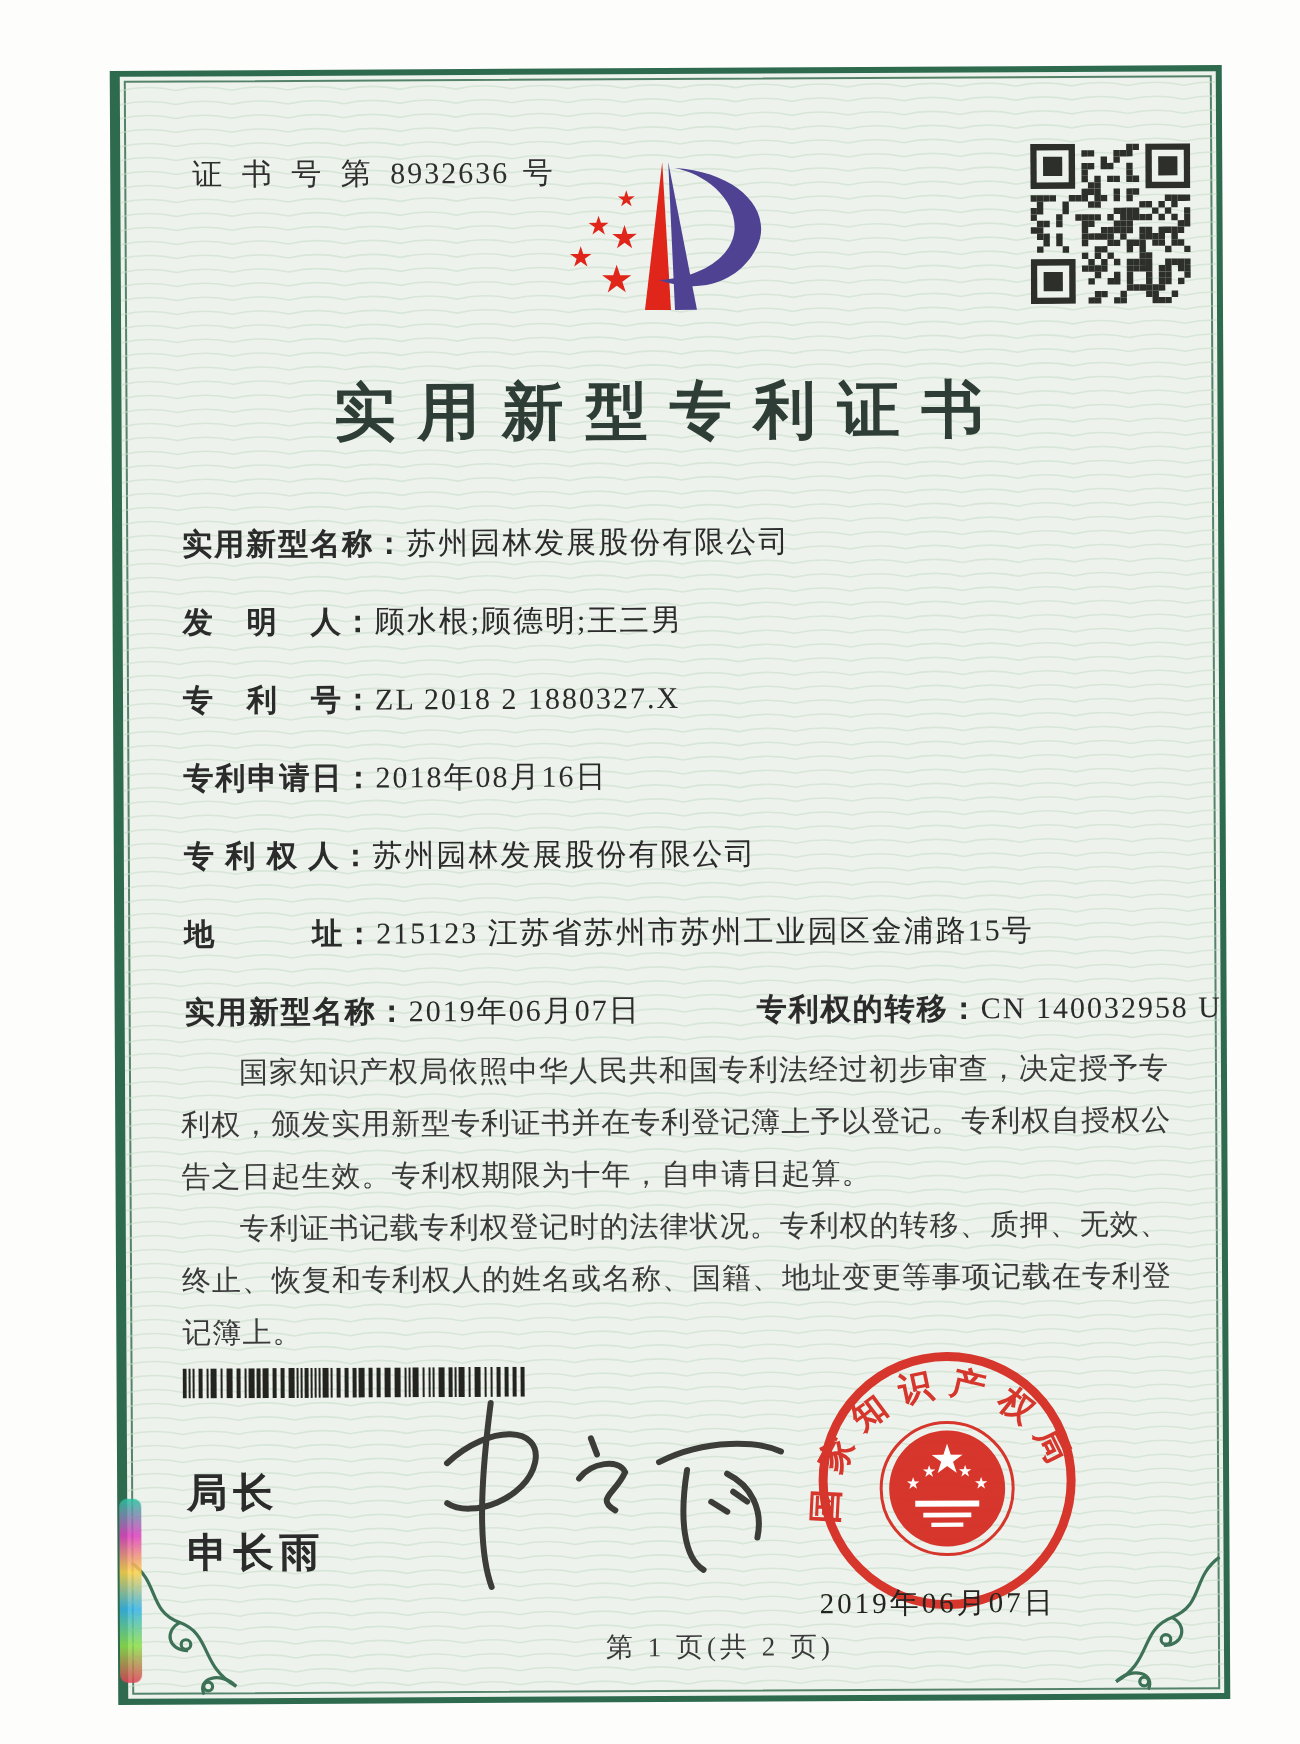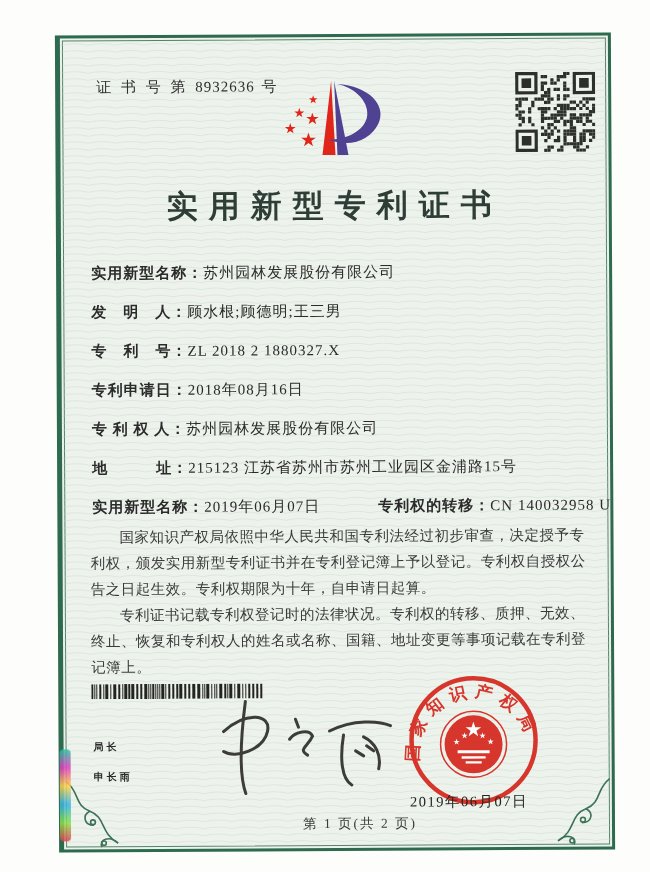--- a/index.html
+++ b/index.html
@@ -21,21 +21,21 @@
     flex-direction:column;gap:17px;font-size:15px;color:#2b2b2b;}
   .row{line-height:22px;white-space:nowrap;}
   .row .lbl{font-weight:600;letter-spacing:1px;text-align:center;}
   .row .val{letter-spacing:1px;}
   .row.double{display:flex;}
   .row.double .pair2{margin-left:58px;}
   .paras{position:absolute;left:28px;right:24px;top:486px;font-size:14.5px;
     line-height:26px;color:#3a3a3a;letter-spacing:0.5px;}
   .paras p{margin:0;text-indent:2em;}
   .barcode{position:absolute;left:28px;top:646px;width:172px;height:15px;}
-  .director{position:absolute;left:30px;top:694px;font-size:10px;color:#2b2b2b;
+  .director{position:absolute;left:30px;top:694px;font-size:20px;color:#2b2b2b;
     line-height:30px;letter-spacing:3px;font-weight:600;}
   .signature{position:absolute;left:130px;top:652px;width:210px;height:115px;}
   .seal{position:absolute;left:340px;top:634px;width:140px;height:140px;opacity:.93;}
   .seal-date{position:absolute;left:346px;top:756px;font-size:14.5px;color:#23231f;letter-spacing:1.5px;}
   .page-info{position:absolute;left:0;top:778px;width:100%;text-align:center;
     padding-left:44px;box-sizing:border-box;font-size:13.5px;color:#3a3a3a;letter-spacing:2px;}
   .flourish{position:absolute;pointer-events:none;}
   .fl-br{right:-2px;bottom:-2px;}
   .fl-bl{left:-2px;bottom:-2px;transform:scaleX(-1);}
   .holo{position:absolute;left:-4px;bottom:8px;width:11px;height:92px;border-radius:4px;

